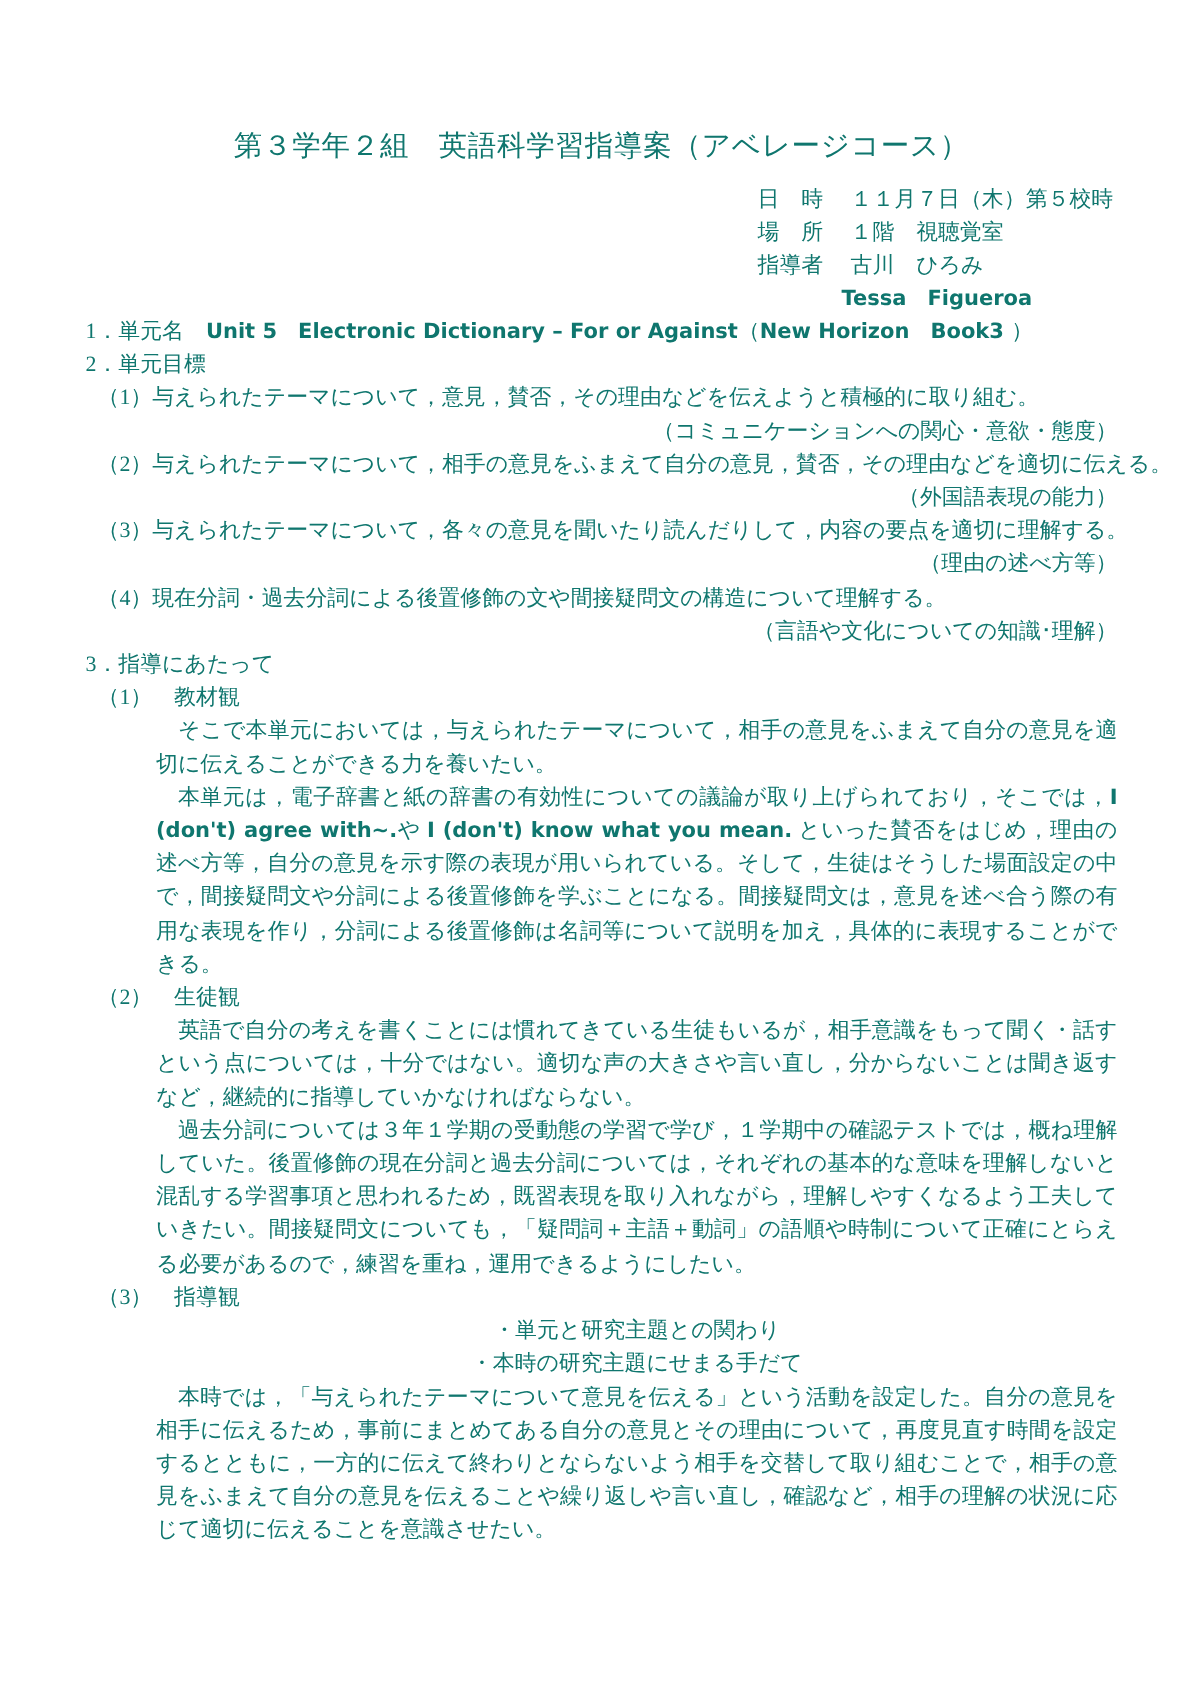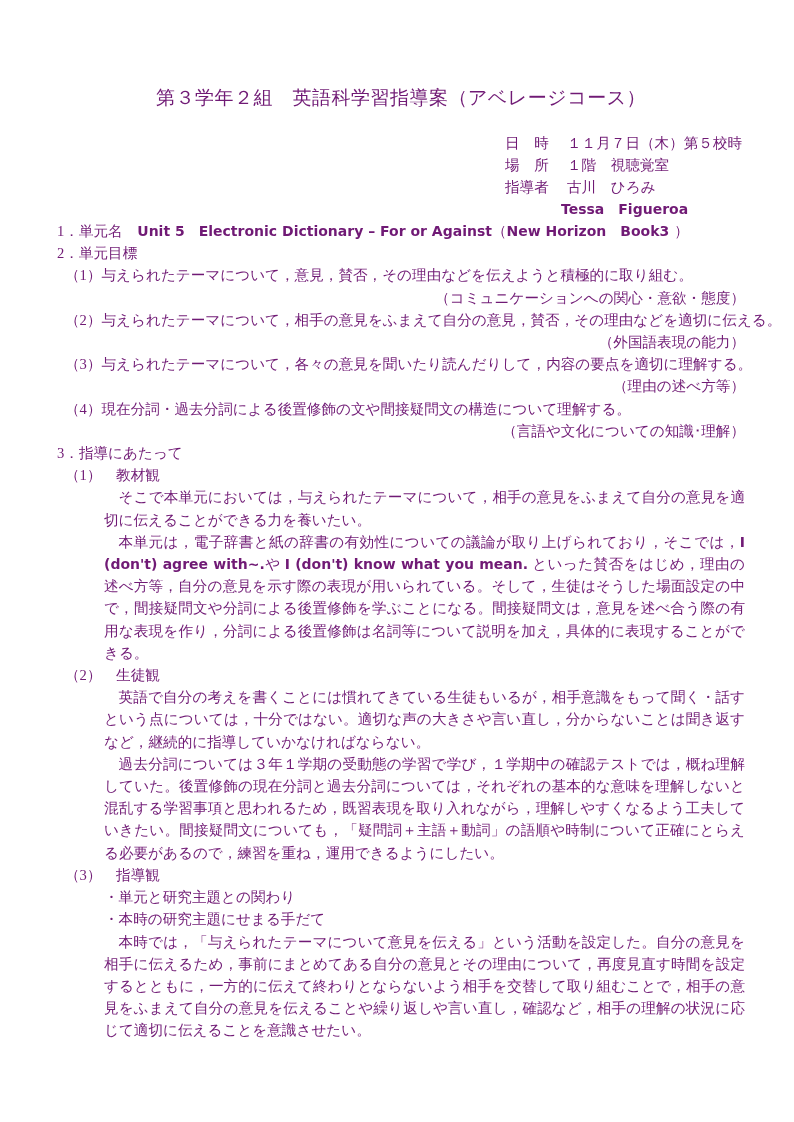--- a/index.html
+++ b/index.html
@@ -2,38 +2,38 @@
 <html lang="ja"><head>
 <meta charset="utf-8">
 <style>
   html, body { margin: 0; padding: 0; background: #ffffff; }
   .page {
     position: relative;
     width: 794px;
     height: 1122px;
     margin: 0 auto;
     background: #ffffff;
-    color: #701a75;
+    color: #0f766e;
     font-family: "Liberation Serif", "DejaVu Serif", serif;
     font-size: 14.6px;
     line-height: 22.2px;
     box-sizing: border-box;
     padding: 84px 49px 0 57px;
     overflow: hidden;
   }
   .title {
     font-size: 19px;
     font-weight: normal;
     text-align: center;
     margin: 0 0 0 0;
     line-height: 28px;
     letter-spacing: 0.5px;
   }
   .meta {
-    margin-top: 20px;
+    margin-top: 10px;
     margin-left: 448px;
     line-height: 22px;
     white-space: nowrap;
   }
   .meta-label { display: inline-block; width: 62px; }
   .meta-assistant {
     margin-left: 56px;
     line-height: 22px;
   }
   .en {
@@ -43,21 +43,21 @@
   }
   .line { white-space: nowrap; }
   .item { margin-left: 8px; white-space: nowrap; }
   .ability { text-align: right; }
   .sub-heading { margin-left: 8px; }
   .para {
     margin-left: 47px;
     text-indent: 1em;
     text-align: justify;
   }
-  .bullet { margin-left: 47px; }
+  .bullet { margin-left: 47px; text-align: center; }
 </style>
 </head>
 <body>
 
 <div class="page">
 
   <h1 class="title">第３学年２組　英語科学習指導案（アベレージコース）</h1>
 
   <div class="meta">
     <div class="meta-row"><span class="meta-label">日　時</span><span>１１月７日（木）第５校時</span></div>

